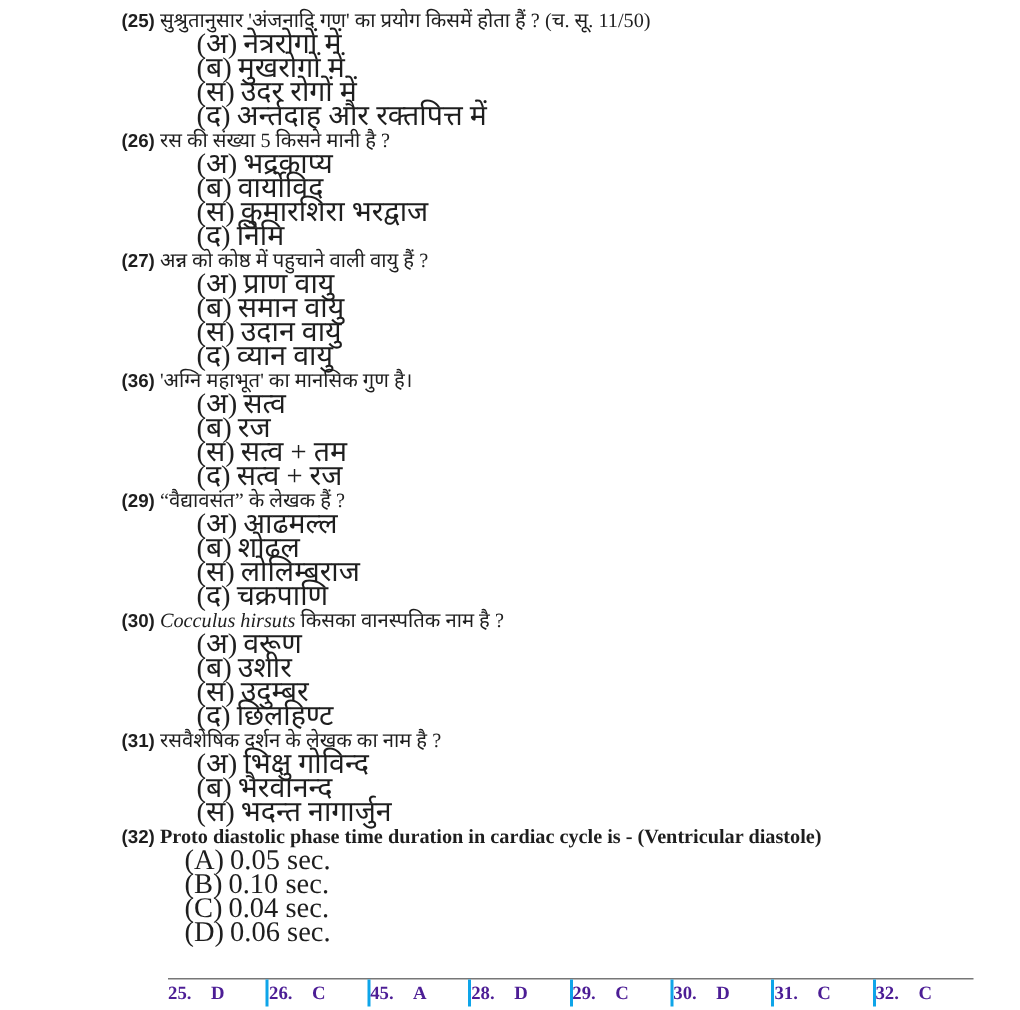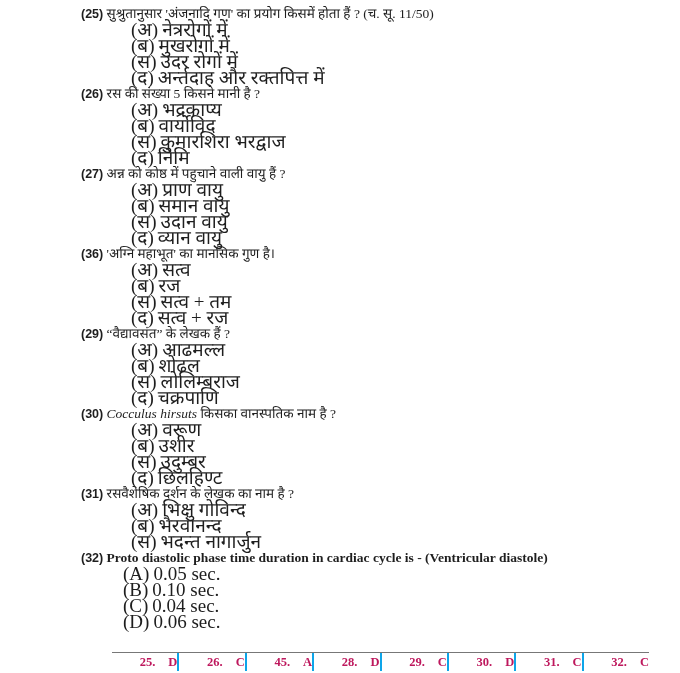--- a/index.html
+++ b/index.html
@@ -58,26 +58,26 @@
     position: absolute;
     left: 93px;
     width: 537px;
     top: 652px;
     border-top: 1px solid #777777;
     display: flex;
     align-items: stretch;
   }
   .ans-cell {
     flex: 1 1 0;
-    text-align: right;
+    text-align: left;
     font-family: "Liberation Serif", serif;
     font-weight: bold;
     font-size: 12.5px;
     line-height: 18px;
-    color: #be185d;
+    color: #4c1d95;
     white-space: nowrap;
   }
   .ans-cell + .ans-cell { border-left: 2px solid #0ea5e9; }
   .ans-num { margin-right: 13px; }
 </style>
 </head>
 <body>
 
 <div class="page">
 

